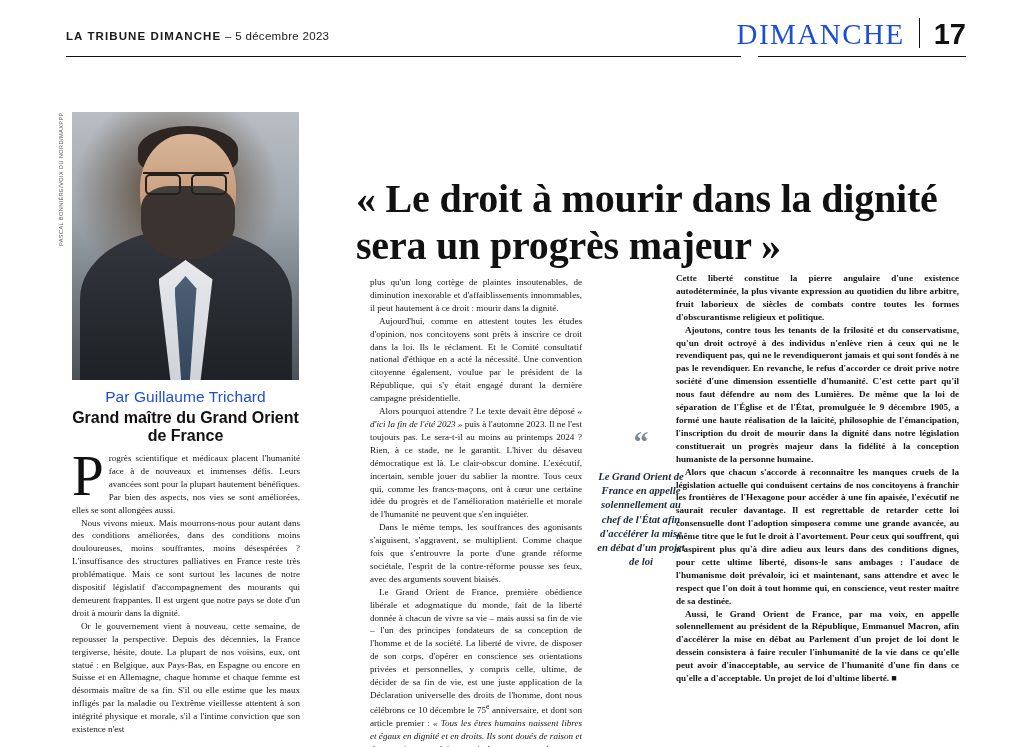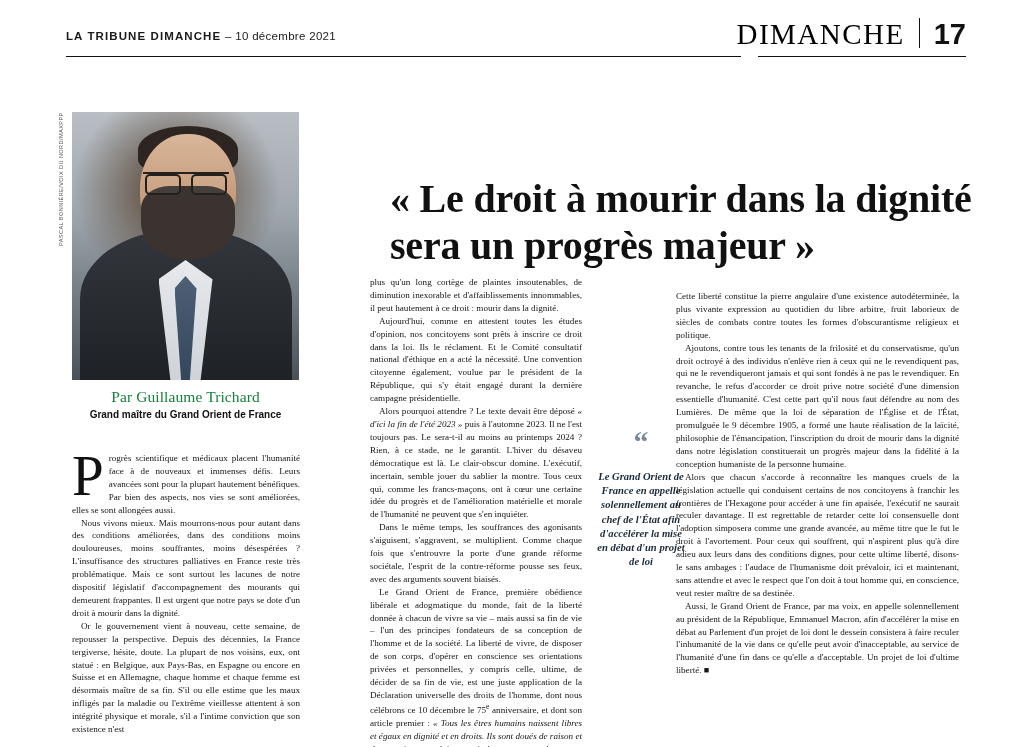--- a/index.html
+++ b/index.html
@@ -49,21 +49,21 @@
     top: 14px;
     right: 58px;
     display: flex;
     align-items: baseline;
     gap: 14px;
   }
   .section-name {
     font-family: "Liberation Serif", serif;
     font-size: 29px;
     letter-spacing: 1.5px;
-    color: #000000;
+    color: #1d4ed8;
   }
   .section-divider {
     width: 1px;
     height: 30px;
     background: #111111;
     position: relative;
     top: 4px;
   }
   .page-number {
     font-family: Liberation Sans, sans-serif;
@@ -194,36 +194,35 @@
   .byline {
     position: absolute;
     top: 388px;
     left: 72px;
     width: 227px;
     text-align: center;
     font-family: "Liberation Sans", sans-serif;
   }
   .byline .author {
     font-size: 15.5px;
-    color: #15803d;
+    color: #1d4ed8;
     letter-spacing: 0.1px;
-    font-family: Liberation Serif, serif;
   }
   .byline .role {
     margin-top: 3px;
-    font-size: 10px;
+    font-size: 16px;
     font-weight: bold;
     color: #111111;
   }
 
   
   .headline {
     position: absolute;
     top: 148px;
-    left: 390px;
+    left: 356px;
     width: 590px;
     font-family: "Liberation Serif", serif;
     font-size: 40px;
     line-height: 1.18;
     letter-spacing: -0.2px;
     color: #111111;
   }
 
   
   .col {
@@ -236,21 +235,21 @@
     hyphens: auto;
   }
   .col p { margin: 0 0 0 0; text-indent: 9px; }
   .col p.noindent { text-indent: 0; }
   .col p + p { margin-top: 0px; }
   .col .it { font-style: italic; }
 
   #col-1 { top: 452px; left: 72px;  width: 228px; }
   #col-2 { top: 276px; left: 370px; width: 212px; }
   #col-3 { top: 276px; left: 605px; width: 66px;  }
-  #col-4 { top: 290px; left: 676px; width: 283px; }
+  #col-4 { top: 272px; left: 676px; width: 283px; font-weight: bold; }
 
   
   .dropcap {
     float: left;
     font-family: "Liberation Serif", serif;
     font-size: 57px;
     line-height: 44px;
     padding: 2px 5px 0 0;
     color: #111111;
   }
@@ -279,21 +278,21 @@
     color: #1b2a38;
   }
 </style>
 </head>
 <body>
 
 <div class="page">
 
   <div class="masthead">
     <span class="paper">LA TRIBUNE DIMANCHE</span>
-    <span class="date">– 10 décembre 2021</span>
+    <span class="date">– 5 décembre 2023</span>
   </div>
   <div class="header-rule"></div>
 
   <div class="section-block">
     <span class="section-name">DIMANCHE</span>
     <span class="section-divider"></span>
     <span class="page-number">17</span>
   </div>
   <div class="section-rule"></div>
 

